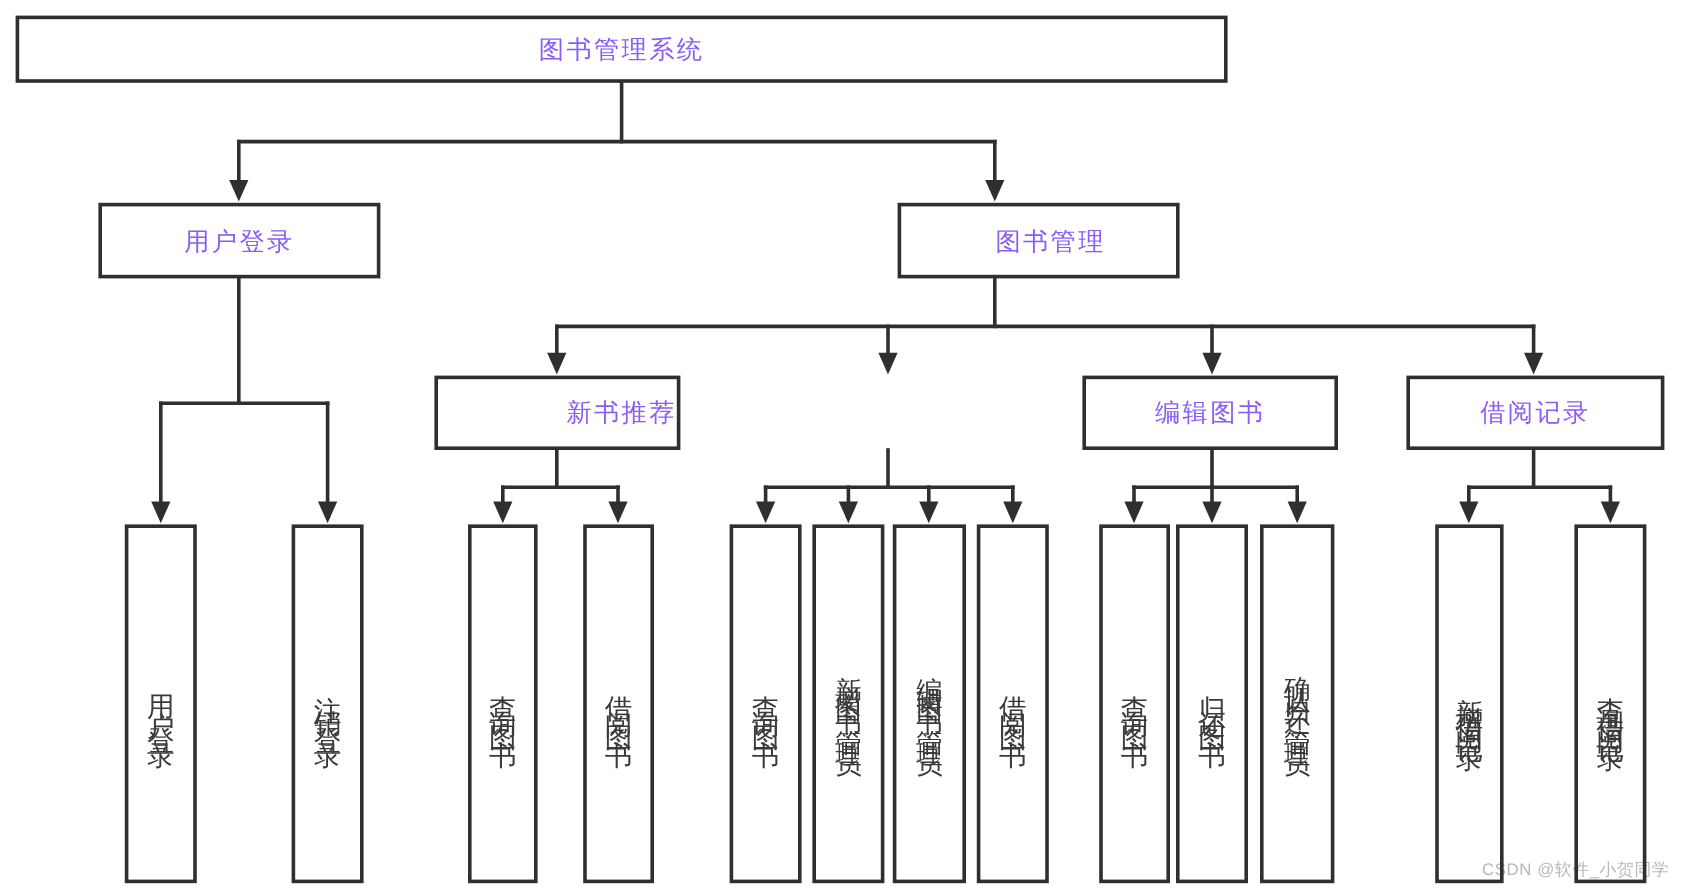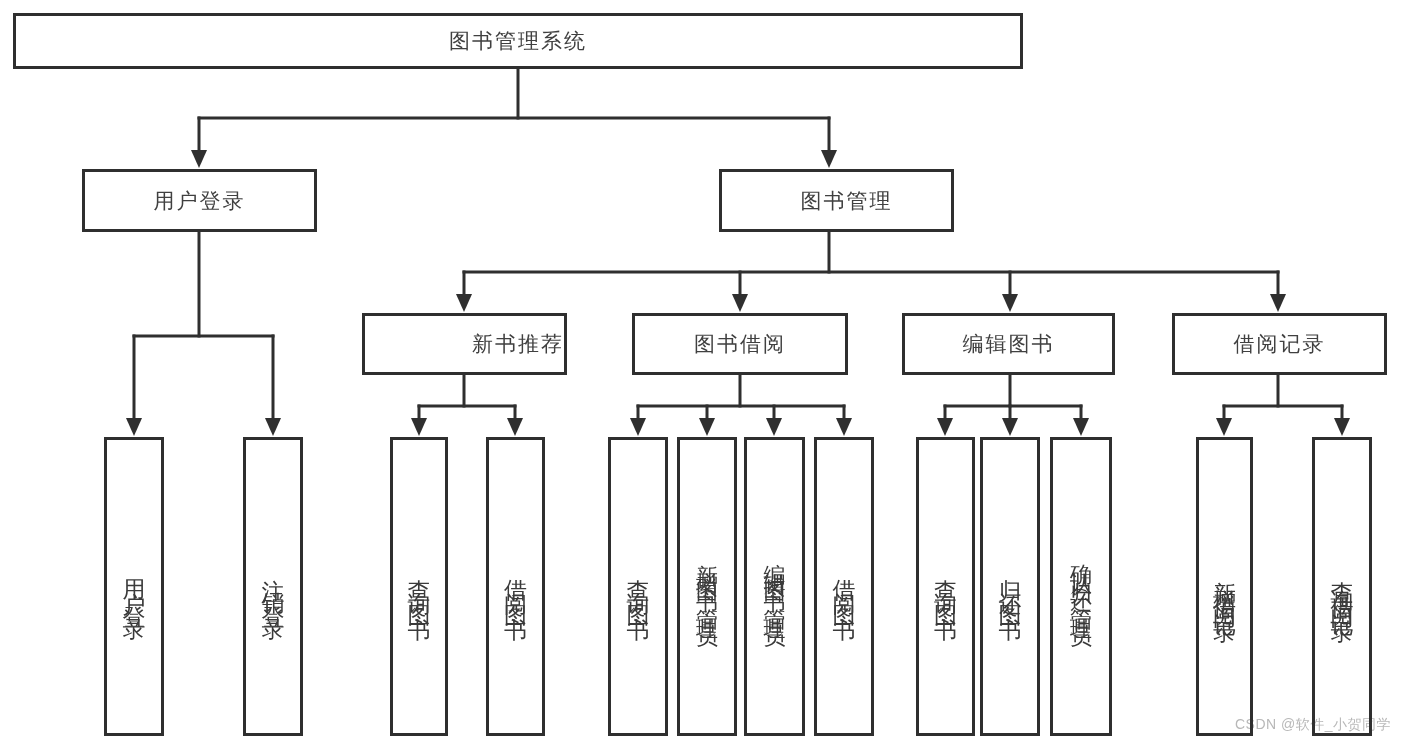--- a/index.html
+++ b/index.html
@@ -15,21 +15,21 @@
     position: absolute;
     border: 3px solid #2f2f2f;
     box-sizing: border-box;
     background: transparent;
     display: flex;
     align-items: center;
     justify-content: center;
   }
   .hlabel {
     font-size: 21px;
-    color: #404040;
+    color: #8b5cf6;
     letter-spacing: 2px;
     white-space: nowrap;
   }
   .vlabel {
     writing-mode: vertical-rl;
     text-orientation: mixed;
     font-size: 23px;
     color: #3a3a3a;
     line-height: 1;
   }
@@ -129,29 +129,26 @@
     </g>
   </svg>
 
   <div class="node" style="left:13px; top:13px; width:1010px; height:56px;">
     <span class="hlabel">图书管理系统</span>
   </div>
 
   <div class="node" style="left:82px; top:169px; width:235px; height:63px;">
     <span class="hlabel">用户登录</span>
   </div>
-  <div class="node" style="left:719px; top:169px; width:235px; height:63px;padding-left:20px;">
+  <div class="node" style="left:748px; top:169px; width:235px; height:63px;padding-left:20px;">
     <span class="hlabel">图书管理</span>
   </div>
 
   <div class="node" style="left:362px; top:313px; width:205px; height:62px;justify-content:flex-end;">
     <span class="hlabel">新书推荐</span>
-  </div>
-  <div class="node" style="left:632px; top:313px; width:216px; height:62px;">
-    <span class="hlabel">图书借阅</span>
   </div>
   <div class="node" style="left:902px; top:313px; width:213px; height:62px;">
     <span class="hlabel">编辑图书</span>
   </div>
   <div class="node" style="left:1172px; top:313px; width:215px; height:62px;">
     <span class="hlabel">借阅记录</span>
   </div>
 
   <div class="node" style="left:104px; top:437px; width:60px; height:299px;">
     <span class="vlabel ls4">用户登录</span>

